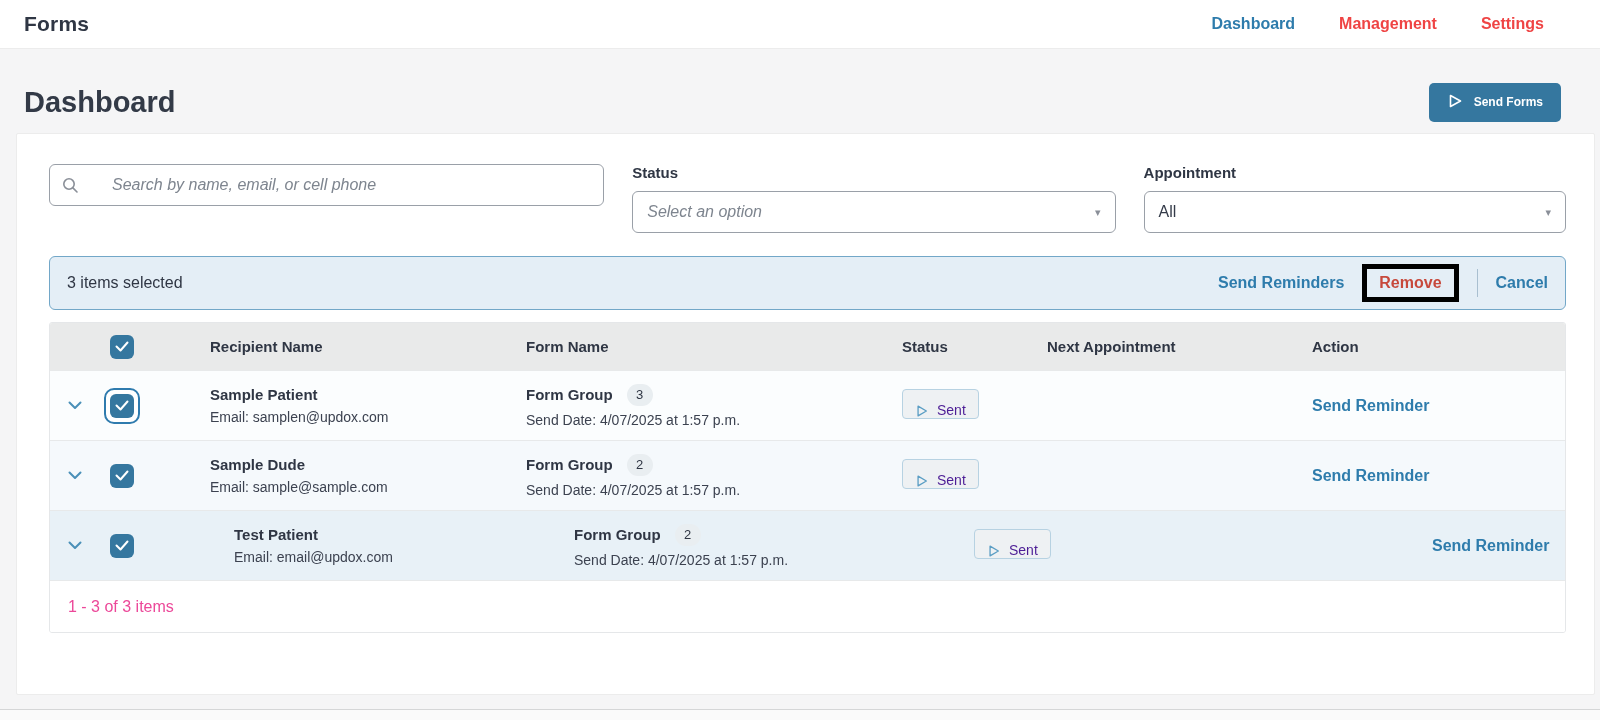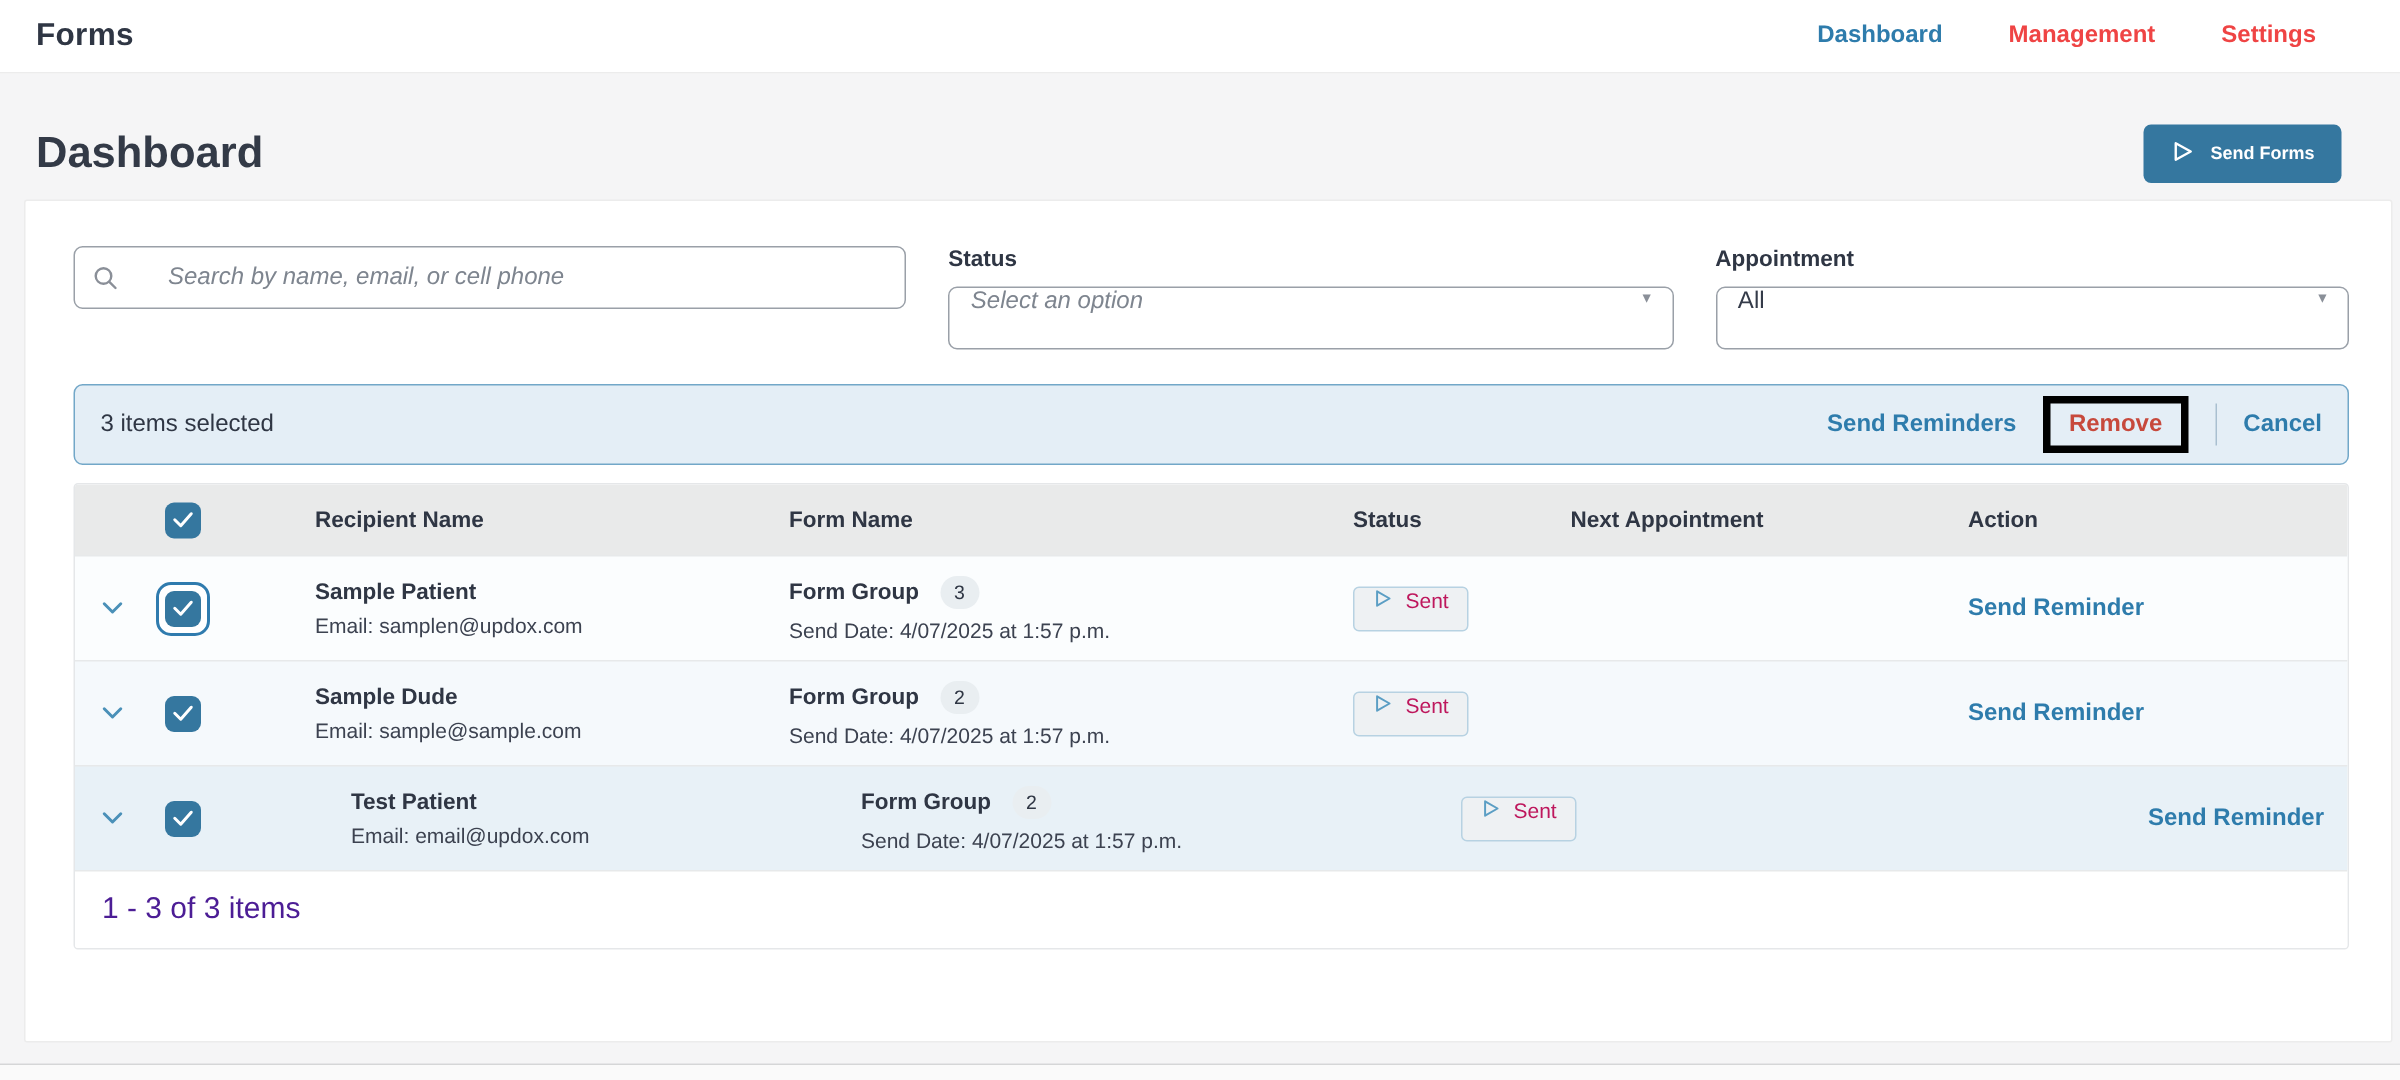--- a/index.html
+++ b/index.html
@@ -47,21 +47,21 @@
     display:flex; align-items:center; height:42px; border:1px solid #9aa0a8;
     border-radius:6px; background:#fff; padding:0 12px; gap:9px;
   }
   .search-box input {
     border:none; outline:none; flex:1; font-size:16px; color:#343b49; background:transparent;
     font-family:"Liberation Sans", sans-serif;
     margin-left:24px;
   }
   .search-box input::placeholder { font-style:italic; color:#7e858f; }
   .select-box {
-    display:flex; justify-content:space-between; height:42px;
+    display:flex; align-items:center; justify-content:space-between; height:42px;
     border:1px solid #9aa0a8; border-radius:6px; background:#fff; padding:0 14px; cursor:pointer;
   }
   .select-value { font-size:16px; color:#343b49; }
   .select-value.placeholder { font-style:italic; color:#7e858f; }
   .caret { font-size:11px; color:#8a8f98; }
   
   .sel-bar {
     margin-top:23px; height:54px; background:#e4eef6; border:1px solid #72a7c8; border-radius:6px;
     display:flex; align-items:center; justify-content:space-between; padding:0 17px;
   }
@@ -95,26 +95,26 @@
     display:flex; align-items:center; justify-content:center; margin:-6px;
   }
   .name-main { font-size:15px; font-weight:700; color:#2f3644; margin-bottom:6px; }
   .name-sub  { font-size:14px; color:#3c4250; }
   .form-line { display:flex; align-items:center; gap:14px; margin-bottom:6px; }
   .count-pill {
     background:#e9eef1; color:#2f3644; font-size:13px; border-radius:11px;
     min-width:26px; height:22px; display:flex; align-items:center; justify-content:center; padding:0 7px;
   }
   .status-badge {
-    display:inline-flex; align-items:flex-start; gap:8px; height:30px; padding:0 12px;
+    display:inline-flex; align-items:flex-end; gap:8px; height:30px; padding:0 12px;
     background:#eef1f3; border:1px solid #b7d2e2; border-radius:4px;
-    font-size:14px; color:#be185d; cursor:default;
+    font-size:14px; color:#4c1d95; cursor:default;
   }
   .tfoot { height:52px; background:#ffffff; border-top:1px solid #e7e9ea; display:flex; align-items:center; padding-left:18px; }
-  .tfoot span { font-size:20px; color:#4c1d95; }
+  .tfoot span { font-size:16px; color:#ec4899; }
   
   .bottom-strip { height:14px; }
   .bottom-edge { border-top:1px solid #d5d6d7; background:#fafafa; height:14px; }
 </style>
 </head>
 <body>
 
 <div class="topbar">
   <div class="app-title">Forms</div>
   <div class="topnav">

